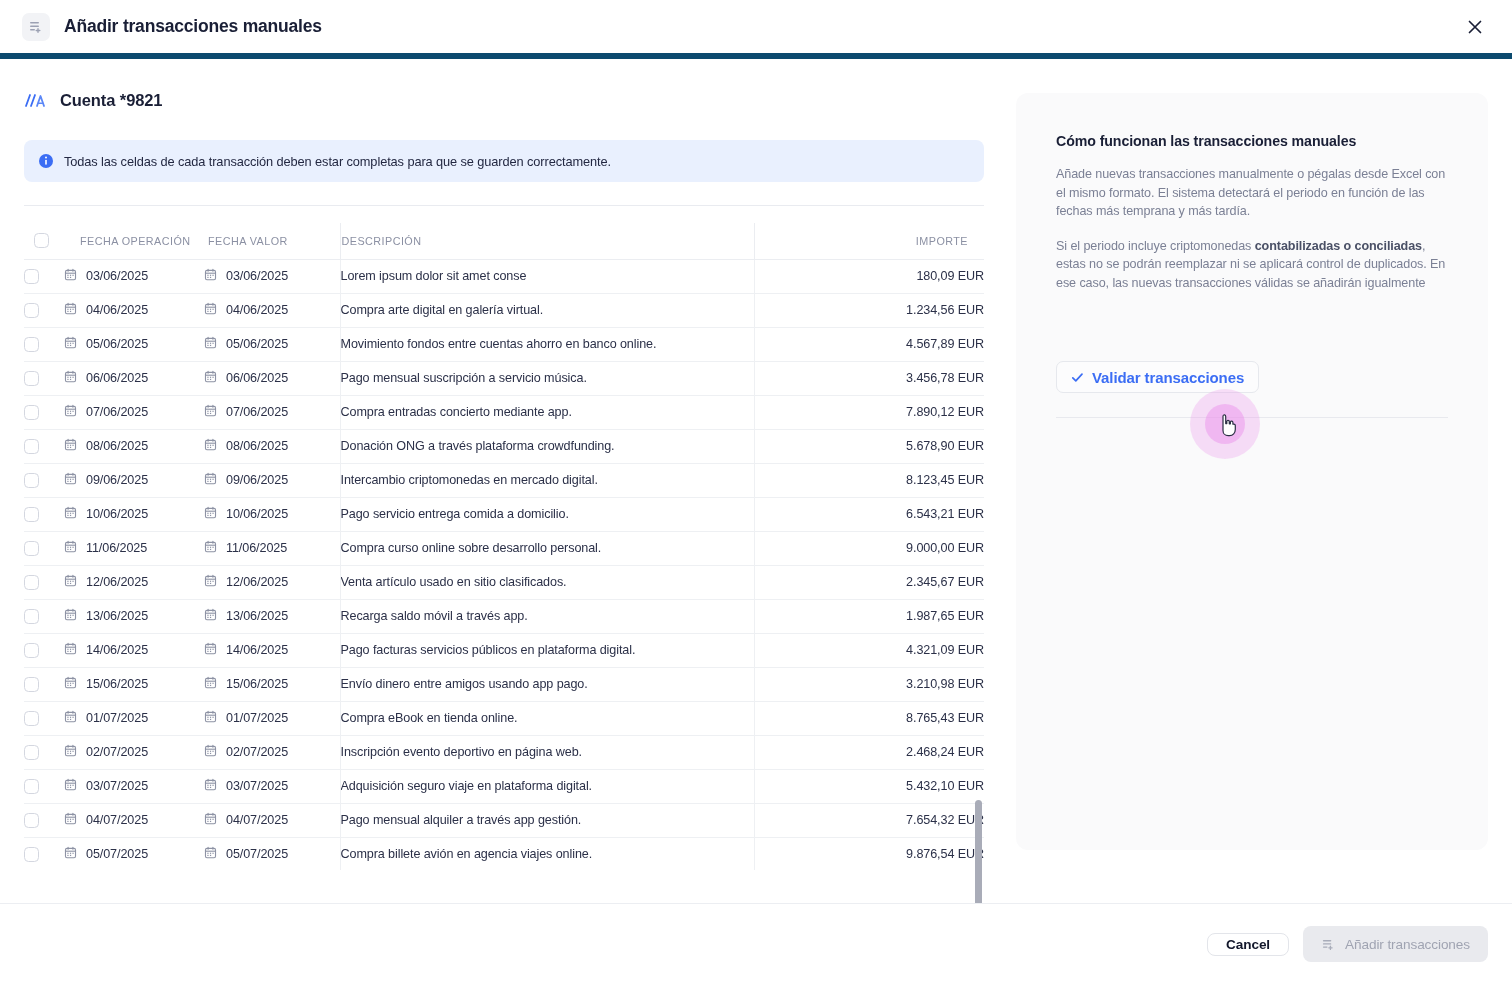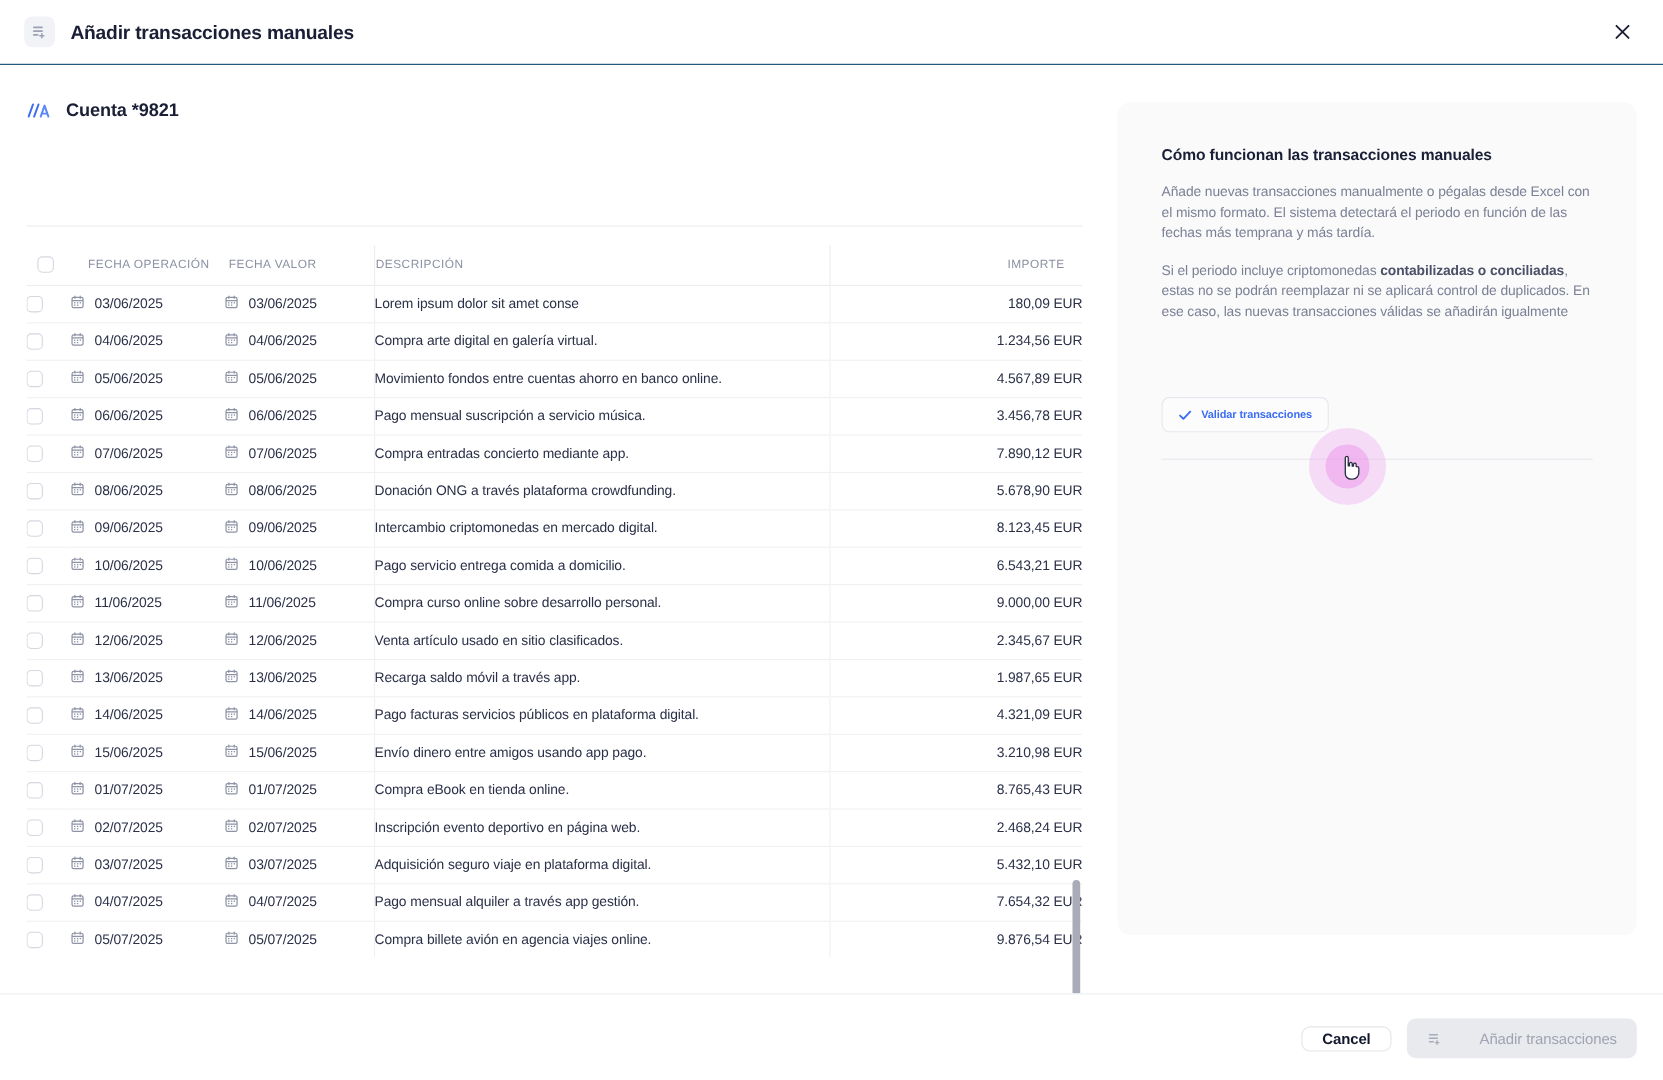--- a/index.html
+++ b/index.html
@@ -9,21 +9,21 @@
     font-family: "Liberation Sans", sans-serif;
     color: #1e2235;
     overflow: hidden;
   }
 
   
   .modal-header {
     position: absolute; top: 0; left: 0;
     width: 1512px; height: 59px;
     display: flex; align-items: center;
-    border-bottom: 1px solid #0c4a6e;
+    border-bottom: 6px solid #0c4a6e;
     background: #fff;
   }
   .header-icon-box {
     margin-left: 22px;
     width: 28px; height: 28px;
     border-radius: 7px;
     background: #f2f3f6;
     display: flex; align-items: center; justify-content: center;
     flex: 0 0 auto;
   }
@@ -208,21 +208,21 @@
     padding: 0 14px;
     display: inline-flex; align-items: center;
     background: #fcfcfd;
     border: 1px solid #e6e8ed;
     border-radius: 7px;
     cursor: pointer;
     font-family: inherit;
   }
   .validate-btn .chk { margin-right: 8px; display:flex; }
   .validate-label {
-    font-size: 10px;
+    font-size: 15px;
     font-weight: 700;
     color: #3b6df4;
     letter-spacing: -0.1px;
   }
   .sp-divider {
     position: absolute;
     left: 40px; top: 324px;
     width: 392px; height: 1px;
     background: #e8e9ee;
   }
@@ -278,21 +278,20 @@
     height: 36px; padding: 0 18px;
     display: inline-flex; align-items: center;
     background: #e9eaee;
     border: none;
     border-radius: 8px;
     font-size: 13.6px; font-weight: 400;
     color: #a0a4b2;
     letter-spacing: -0.1px;
     cursor: default;
     font-family: inherit;
-    gap: 24px;
   }
   .btn-add .addico { margin-right: 9px; display: flex; }
 </style>
 </head>
 <body>
 
 <div class="modal-header">
   <div class="header-icon-box">
     <svg width="16" height="16" viewBox="0 0 16 16" fill="none">
       <rect x="2" y="3" width="9" height="1.6" rx="0.8" fill="#9ca1b3"></rect>
@@ -319,20 +318,30 @@
         <svg width="24" height="15" viewBox="0 0 24 15" fill="none">
           <path d="M1 13 L5 2" stroke="#3b6df4" stroke-width="1.8" stroke-linecap="round"></path>
           <path d="M6 13 L10 2" stroke="#3b6df4" stroke-width="1.8" stroke-linecap="round"></path>
           <path d="M12 13 L15.5 3 L19 13" stroke="#5b87f7" stroke-width="1.8" stroke-linecap="round" stroke-linejoin="round"></path>
           <path d="M13.4 10.2 H17.6" stroke="#5b87f7" stroke-width="1.6" stroke-linecap="round"></path>
         </svg>
       </span>
       <span class="account-name">Cuenta *9821</span>
     </div>
 
+    <div class="info-banner">
+      <span class="info-icon">
+        <svg width="16" height="16" viewBox="0 0 16 16" fill="none">
+          <circle cx="8" cy="8" r="7" fill="#3b6df4"></circle>
+          <rect x="7.2" y="6.7" width="1.6" height="5" rx="0.8" fill="#ffffff"></rect>
+          <circle cx="8" cy="4.6" r="1" fill="#ffffff"></circle>
+        </svg>
+      </span>
+      <span class="info-text">Todas las celdas de cada transacción deben estar completas para que se guarden correctamente.</span>
+    </div>
 
     <div class="table-sep"></div>
 
     <div class="tbl-wrap">
       <table class="txn">
         <colgroup>
           <col class="c-check">
             <col class="c-op">
             <col class="c-val">
             <col class="c-desc">

